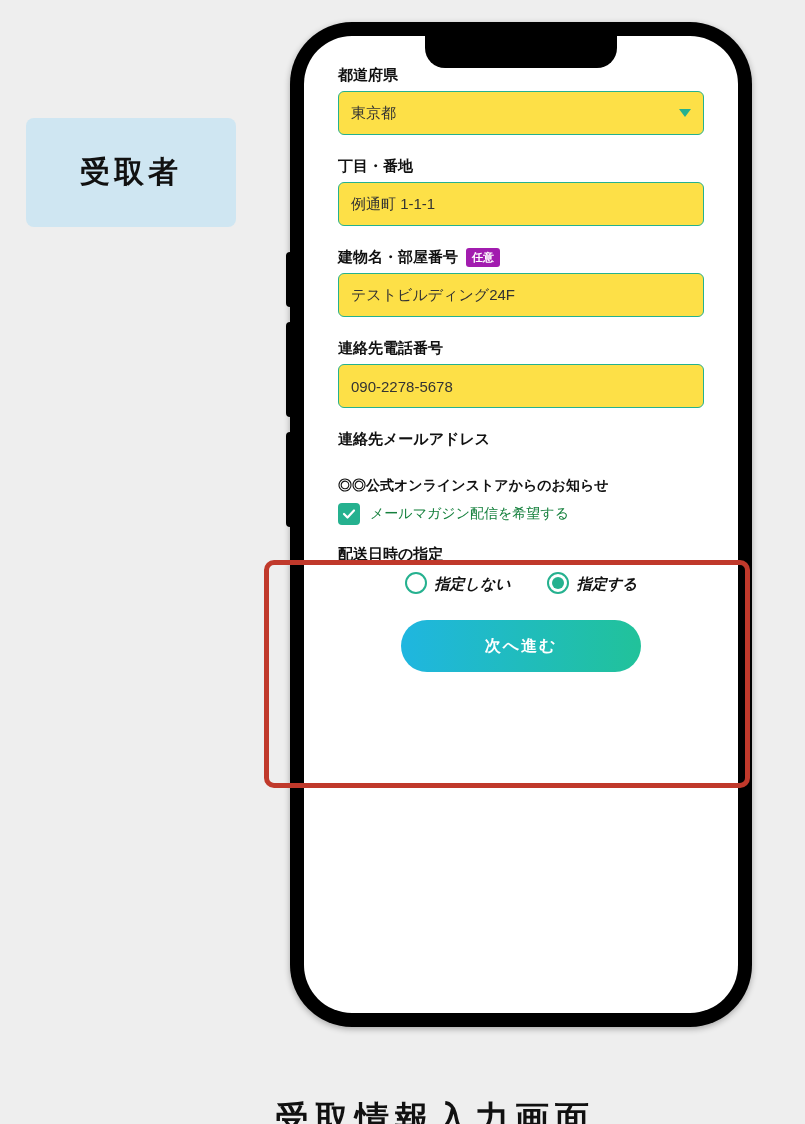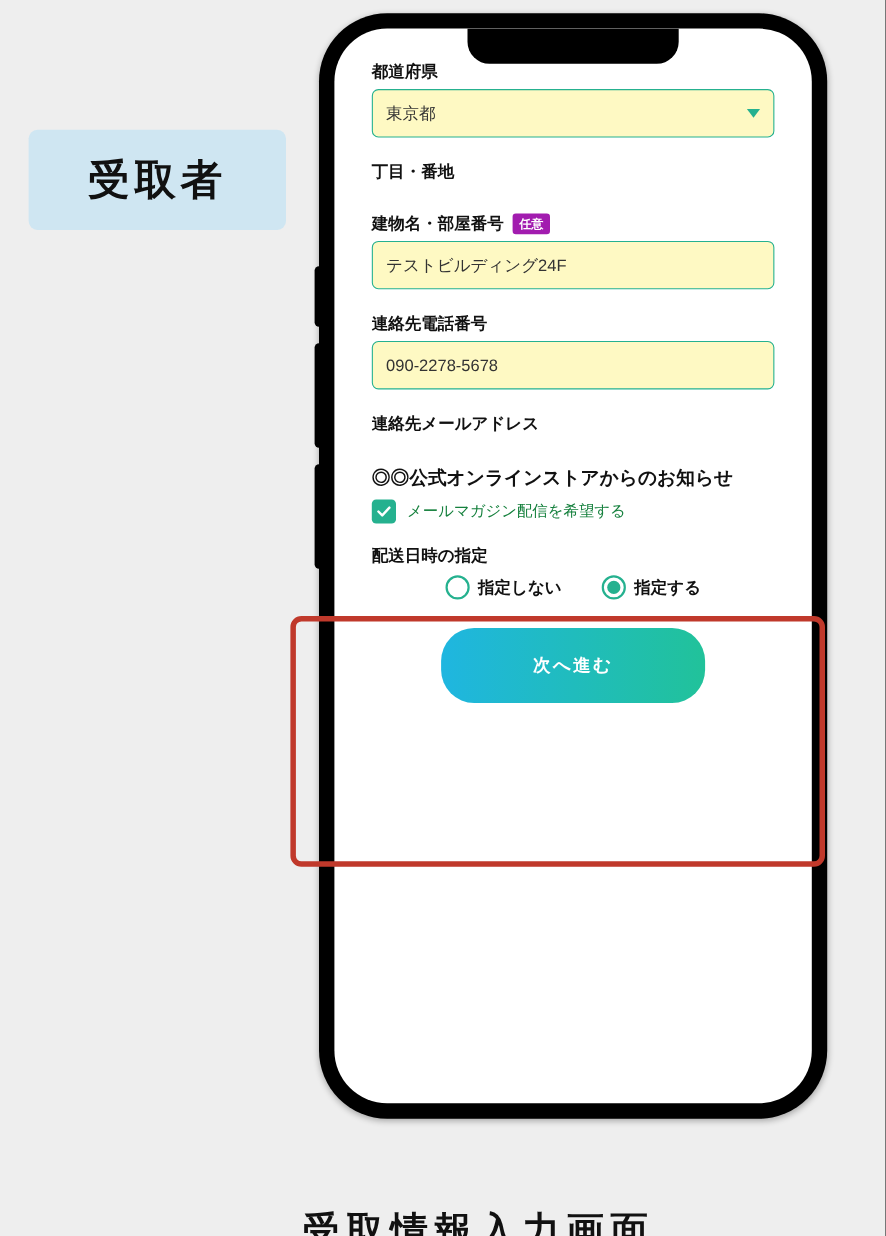--- a/index.html
+++ b/index.html
@@ -8,42 +8,42 @@
       font-family: -apple-system, BlinkMacSystemFont, "Hiragino Sans", "Hiragino Kaku Gothic ProN", sans-serif;
       width: 805px;
       height: 1124px;
       position: relative;
     }
     .side-label {
       position: absolute;
       left: 26px;
       top: 118px;
       background: #cfe6f2;
-      padding: 20px 54px;
+      padding: 34px 54px;
       border-radius: 8px;
-      font-size: 38px;
+      font-size: 30px;
       font-weight: 700;
       color: #111;
       letter-spacing: 4px;
       text-align: right;
     }
     .caption {
       position: absolute;
       left: 275px;
       top: 1096px;
       font-size: 34px;
       font-weight: 700;
       color: #111;
       letter-spacing: 6px;
     }
     
     .phone {
       position: absolute;
       left: 290px;
-      top: 12px;
+      top: 22px;
       width: 462px;
       height: 1005px;
       background: #000;
       border-radius: 62px;
       padding: 14px;
       box-shadow: 0 2px 6px rgba(0,0,0,.3);
     }
     .phone::before {
       content: "";
       position: absolute;
@@ -108,41 +108,41 @@
       font-weight: 600;
     }
     .input, .select {
       width: 100%;
       height: 44px;
       border: 1.5px solid #25b18f;
       border-radius: 6px;
       padding: 0 12px;
       font-size: 15px;
       color: #333;
-      background: #fef9c3;
+      background: #fde047;
       display: flex;
       align-items: center;
       gap: 36px;
     }
     .select {
       position: relative;
       justify-content: space-between;
     }
     .select-caret {
       width: 0; height: 0;
       border-left: 6px solid transparent;
       border-right: 6px solid transparent;
       border-top: 8px solid #25b18f;
     }
     .input.plain {
       border-color: #ccc;
       color: #555;
     }
     .notice-title {
-      font-size: 17px;
+      font-size: 14px;
       font-weight: 700;
       color: #111;
       margin-top: 8px;
       margin-bottom: 8px;
     }
     .checkbox-row {
       display: flex;
       align-items: center;
       gap: 10px;
     }
@@ -169,41 +169,42 @@
       margin-bottom: 8px;
     }
     .radio-row {
       display: flex;
       gap: 36px;
       justify-content: center;
       margin-bottom: 26px;
     }
     .radio-item {
       display: flex;
-      align-items: center;
+      align-items: flex-end;
       gap: 8px;
+      font-style: italic;
     }
     .radio {
       width: 22px; height: 22px;
       border: 2.5px solid #25b18f;
       border-radius: 50%;
       display: flex;
       align-items: center;
       justify-content: center;
     }
     .radio.selected::after {
       content: "";
       width: 12px; height: 12px;
       background: #25b18f;
       border-radius: 50%;
     }
     .radio-text { font-size: 15px; font-weight: 600; color: #111; }
     .primary-btn {
       width: 240px;
-      height: 68px;
+      height: 52px;
       margin: 0 auto;
       background: linear-gradient(90deg, #1fb6e0 0%, #21c29a 100%);
       border-radius: 30px;
       display: flex;
       align-items: center;
       justify-content: center;
       color: #fff;
       font-size: 16px;
       font-weight: 700;
       letter-spacing: 2px;
@@ -239,20 +240,21 @@
           <span>東京都</span>
           <span class="select-caret"></span>
         </div>
       </div>
 
 
       <div class="field">
         <div class="label-row">
             <div class="label">丁目・番地</div>
           </div>
+        <div class="input">例通町 1-1-1</div>
       </div>
 
       <div class="field">
         <div class="label-row">
           <div class="label">建物名・部屋番号</div>
           <div class="optional-badge">任意</div>
         </div>
         <div class="input">テストビルディング24F</div>
       </div>
 

